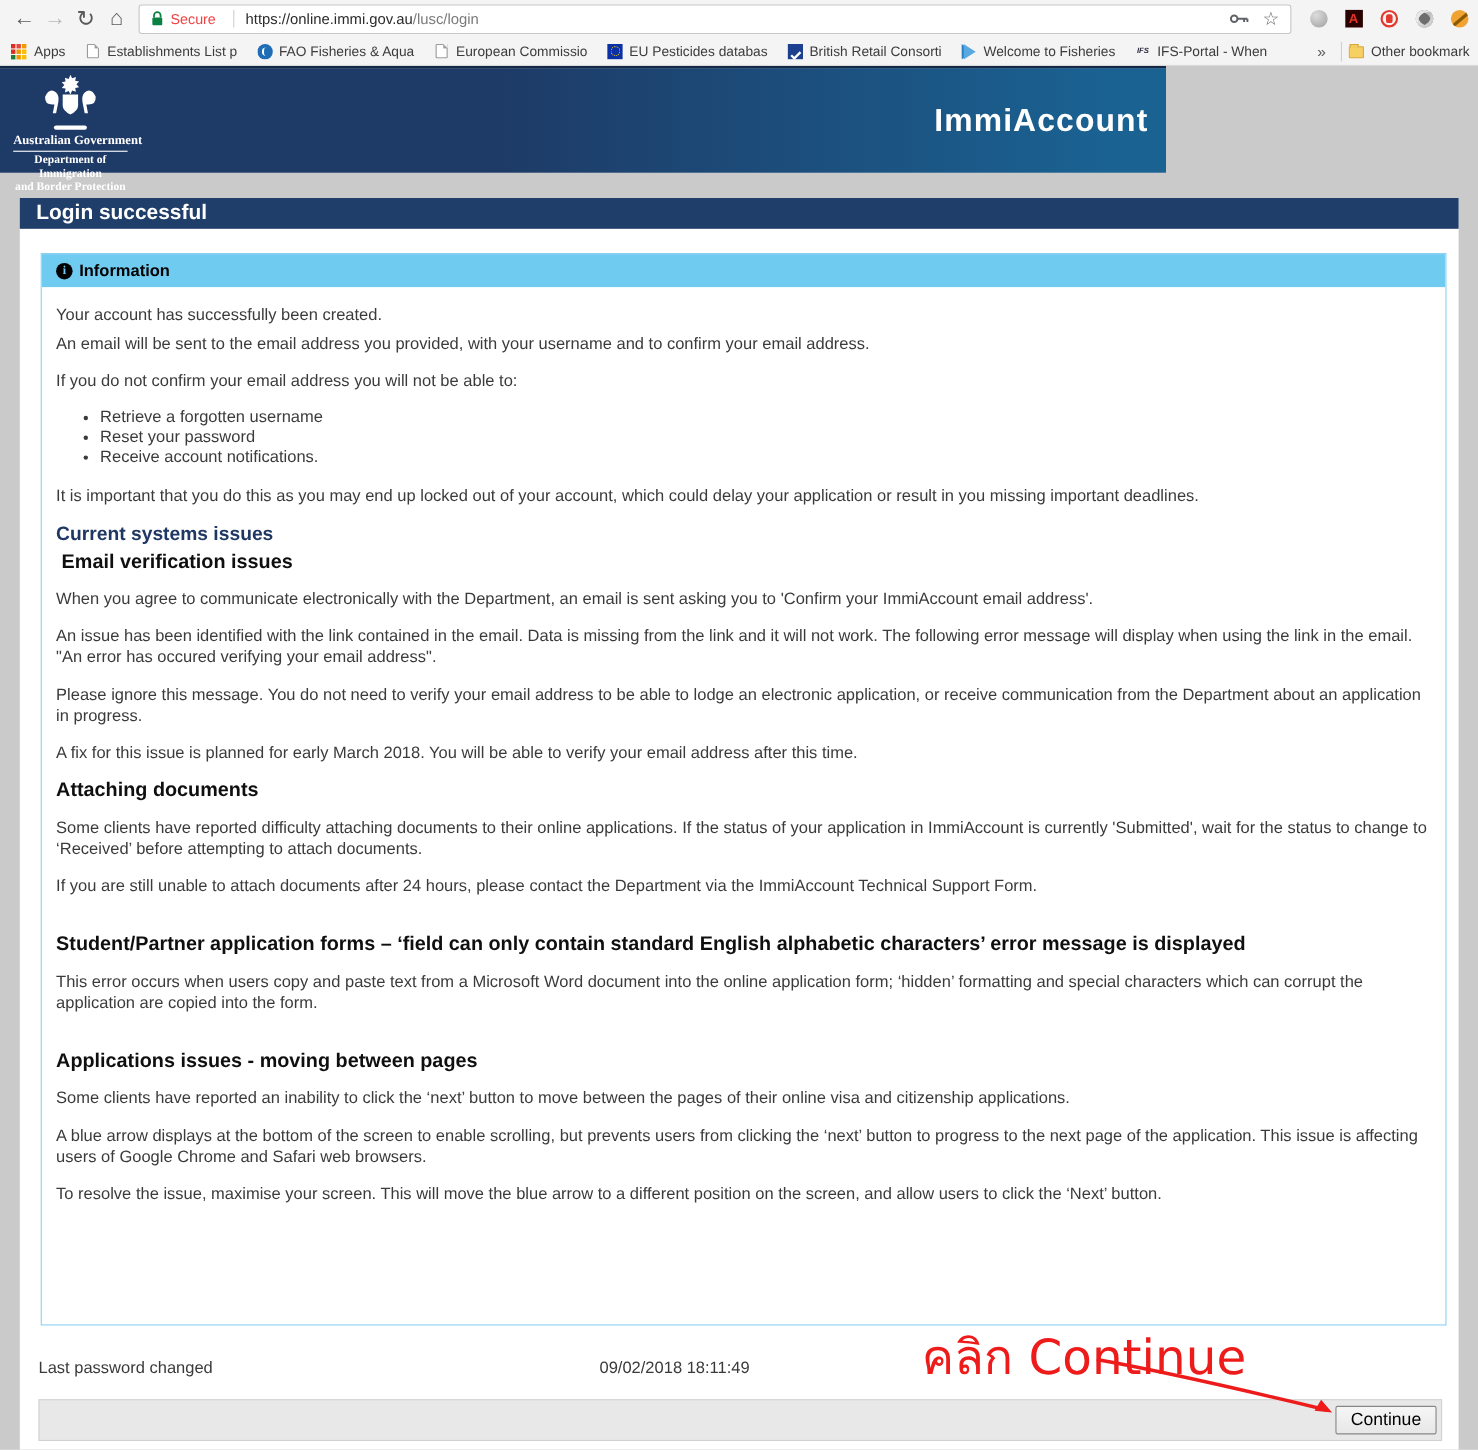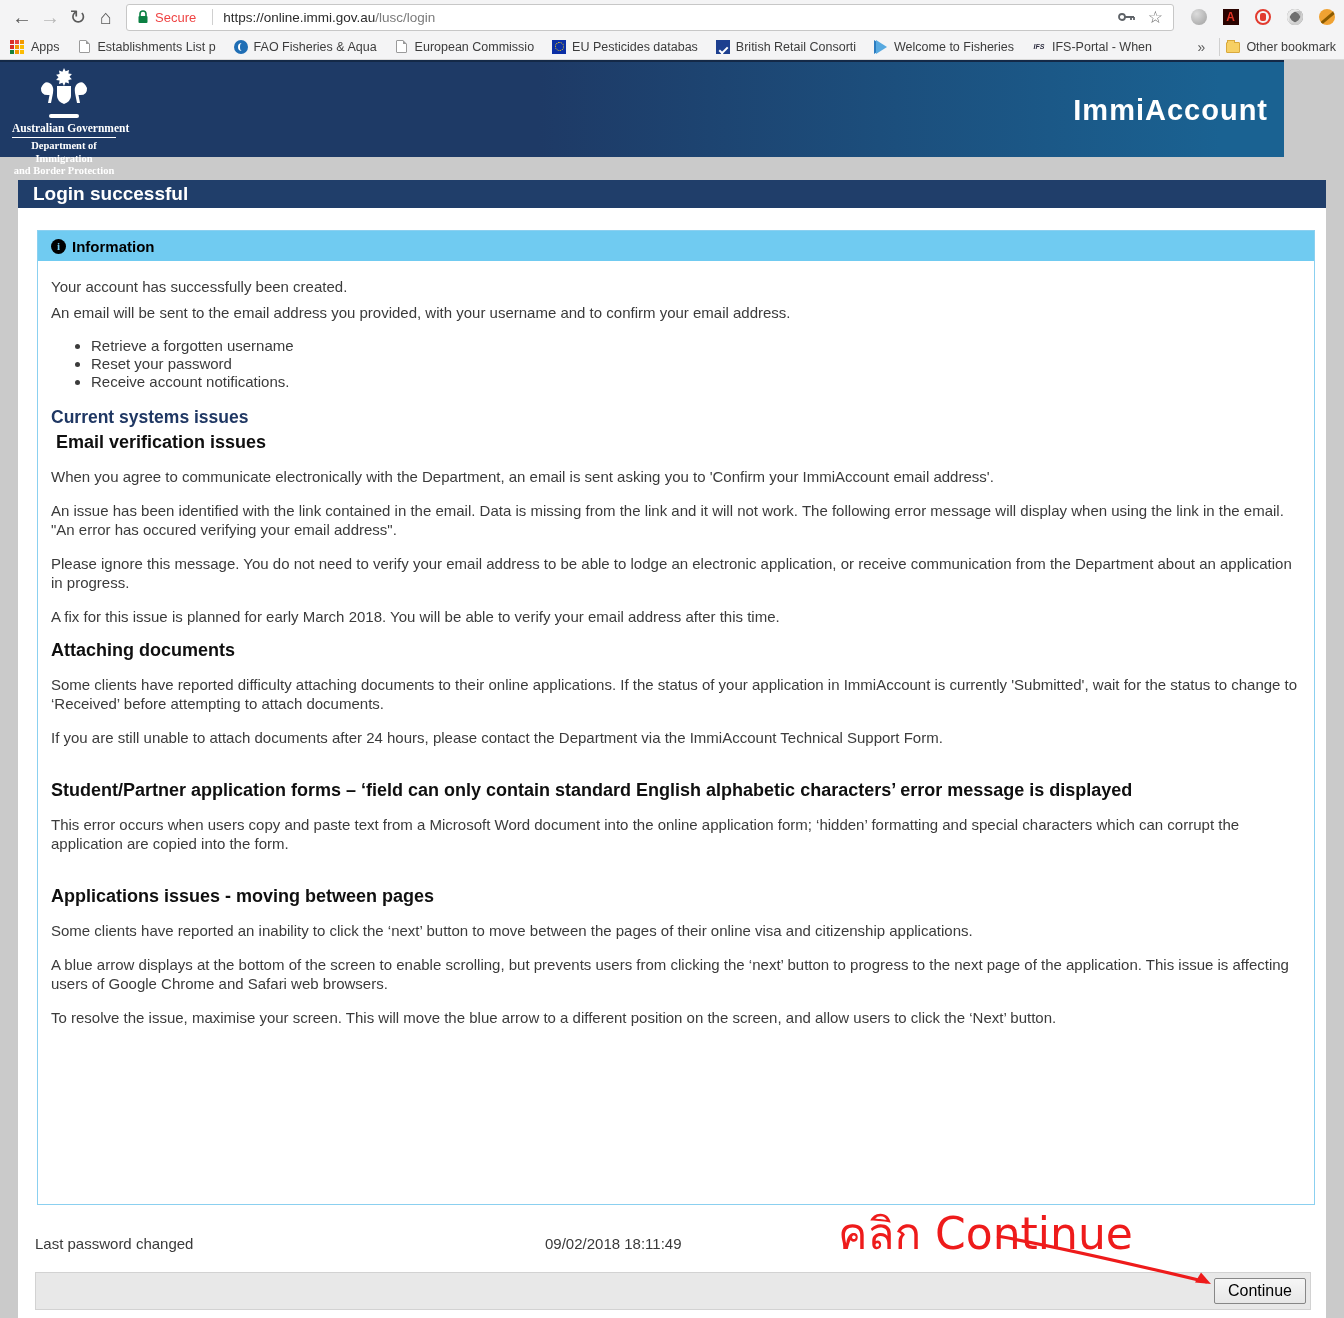--- a/index.html
+++ b/index.html
@@ -68,21 +68,21 @@
               border-left:11px solid #57a9e0; filter:drop-shadow(-2px 0 0 #2b7cc0); }
   .fav-ifs { font-size:7px; font-weight:bold; font-style:italic; color:#2b2b3e; letter-spacing:0; }
   .bm-overflow { margin-left:auto; color:#5a5a5a; font-size:14px; padding:0 8px; }
   .bm-sep { width:1px; height:18px; background:#d0d0d0; margin:0 6px; }
   .fav-folder { width:14px; height:11px; background:#f7d064; border:1px solid #d9a93c; border-radius:1px;
                 position:relative; margin-top:2px; }
   .fav-folder::before { content:""; position:absolute; left:0; top:-3px; width:6px; height:2px;
                         background:#f7d064; border:1px solid #d9a93c; border-bottom:none; }
 
   
-  .banner { position:absolute; top:60px; left:0; width:1284px; height:97px;
+  .banner { position:absolute; top:60px; left:0; width:1060px; height:97px;
             background:linear-gradient(90deg,#1e3a66 0%,#1e3a66 42%,#1a6292 95%);
             border-top:2px solid #142947; }
   .crest-block { position:absolute; left:12px; top:6px; width:104px; text-align:center; color:#fff; }
   .crest-svg { display:block; margin:0 auto 2px; }
   .gov-title { font-family:"Liberation Serif", serif; font-weight:bold; font-size:11.5px;
                white-space:nowrap; }
   .gov-rule { border:none; border-top:1px solid #fff; margin:3px 0 2px; }
   .dept-title { font-family:"Liberation Serif", serif; font-weight:bold; font-size:10.5px; line-height:1.2; }
   .app-title { position:absolute; right:16px; top:32px; color:#fff; font-size:29px;
                font-weight:700; letter-spacing:1px; }
@@ -268,25 +268,27 @@
   <div class="login-bar">Login successful</div>
 
   <div class="info-box">
     <div class="info-header">
       <span class="info-icon">i</span>
       <span class="info-title">Information</span>
     </div>
     <div class="info-body">
       <p class="tight">Your account has successfully been created.</p>
       <p>An email will be sent to the email address you provided, with your username and to confirm your email address.</p>
+      <p>If you do not confirm your email address you will not be able to:</p>
       <ul>
         <li>Retrieve a forgotten username</li>
         <li>Reset your password</li>
         <li>Receive account notifications.</li>
       </ul>
+      <p>It is important that you do this as you may end up locked out of your account, which could delay your application or result in you missing important deadlines.</p>
 
       <div class="h-systems">Current systems issues</div>
 
       <div class="h-sub indent">Email verification issues</div>
       <p>When you agree to communicate electronically with the Department, an email is sent asking you to 'Confirm your ImmiAccount email address'.</p>
       <p>An issue has been identified with the link contained in the email. Data is missing from the link and it will not work.  The following error message will display when using the link in the email. "An error has occured verifying your email address".</p>
       <p>Please ignore this message. You do not need to verify your email address to be able to lodge an electronic application, or receive communication from the Department about an application in progress.</p>
       <p>A fix for this issue is planned for early March 2018. You will be able to verify your email address after this time.</p>
 
       <div class="h-sub">Attaching documents</div>

